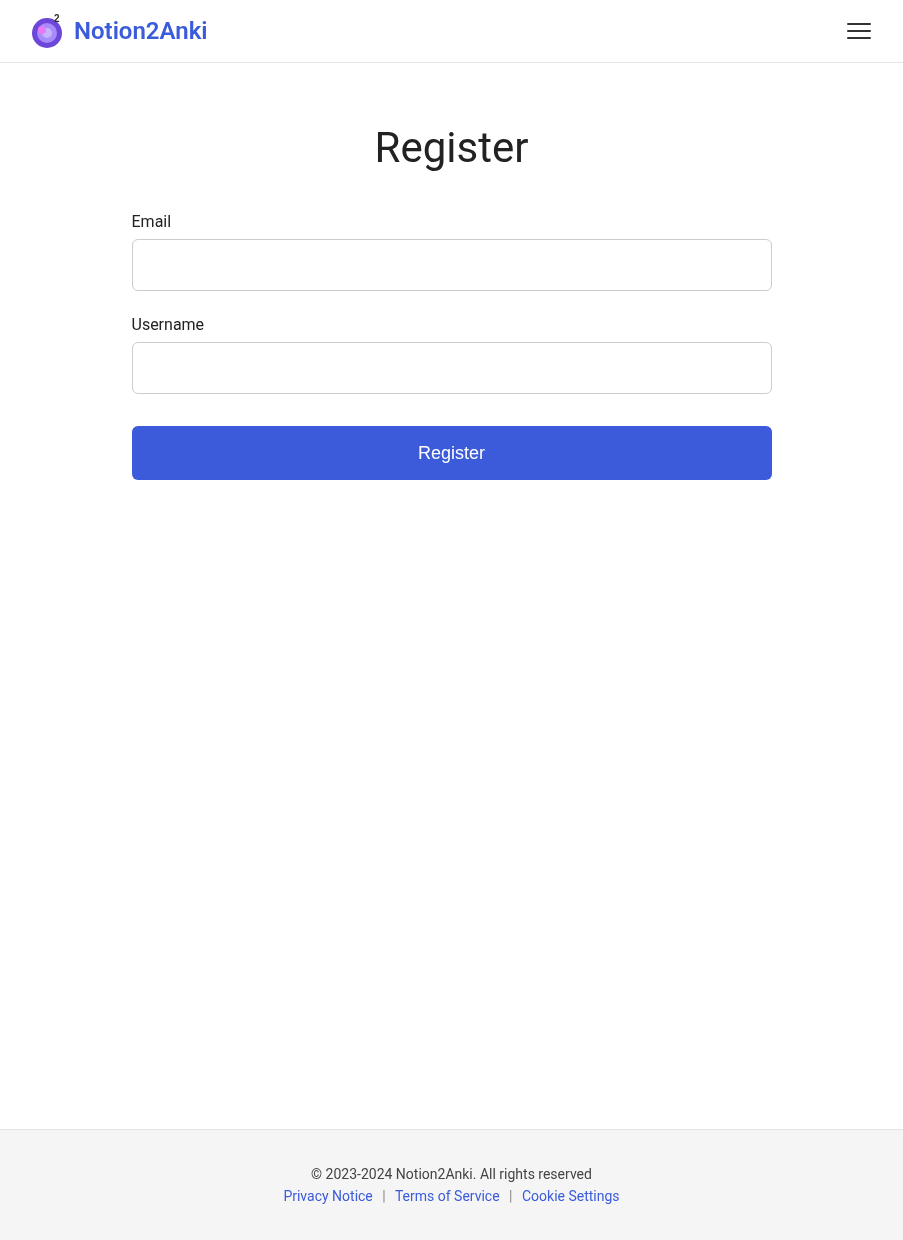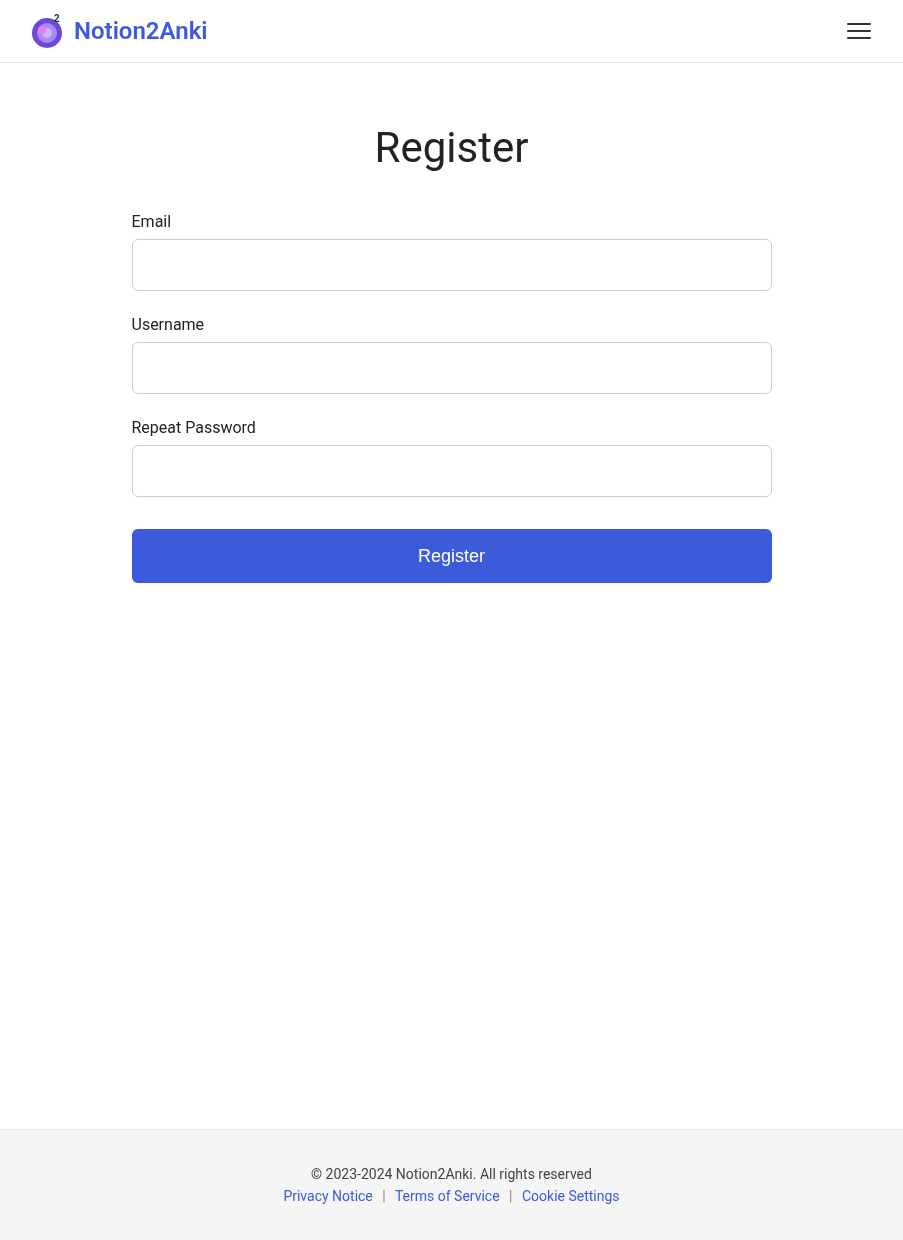--- a/index.html
+++ b/index.html
@@ -181,24 +181,20 @@
       <label class="form-label">Email</label>
       <input class="form-input" type="email" placeholder="" style="">
     </div>
 
     <div class="form-group">
       <label class="form-label">Username</label>
       <input class="form-input" type="text" placeholder="" style="">
     </div>
 
 
-    <div class="form-group">
-      <label class="form-label">Repeat Password</label>
-      <input class="form-input" type="password" placeholder="" style="">
-    </div>
 
     <button class="register-btn">Register</button>
 
   </div>
 </main>
 
 <footer>
   <p class="footer-copy">© 2023-2024 Notion2Anki. All rights reserved</p>
   <div class="footer-links">
     <a href="#">Privacy Notice</a>

